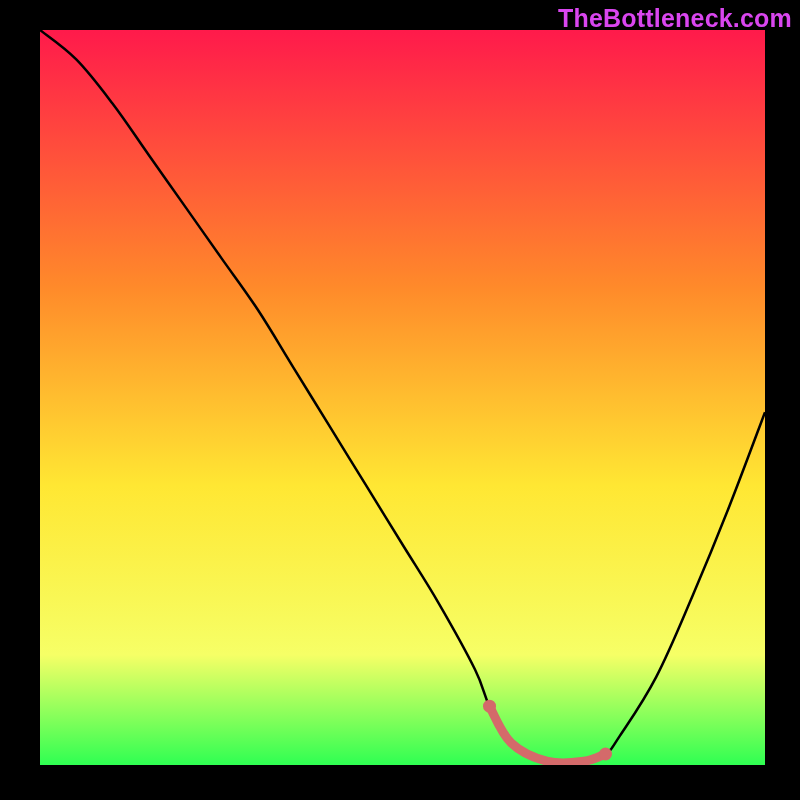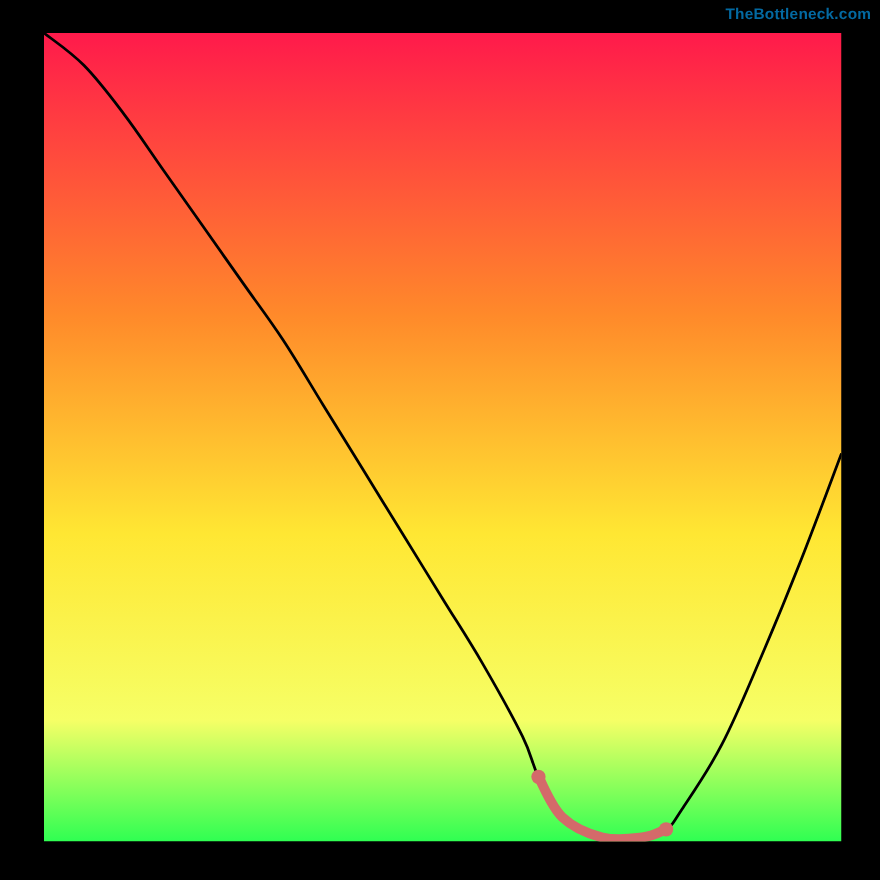--- a/index.html
+++ b/index.html
@@ -13,22 +13,22 @@
   }
   .stage {
     position: relative;
     width: 800px;
     height: 800px;
   }
   .watermark {
     position: absolute;
     top: 4px;
     right: 8px;
-    color: #0369a1;
-    font-size: 14px;
+    color: #d946ef;
+    font-size: 25px;
     font-weight: 600;
     letter-spacing: 0.2px;
     z-index: 30;
     user-select: none;
   }
   .plot-frame {
     position: absolute;
     left: 40px;
     top: 30px;
     width: 725px;

